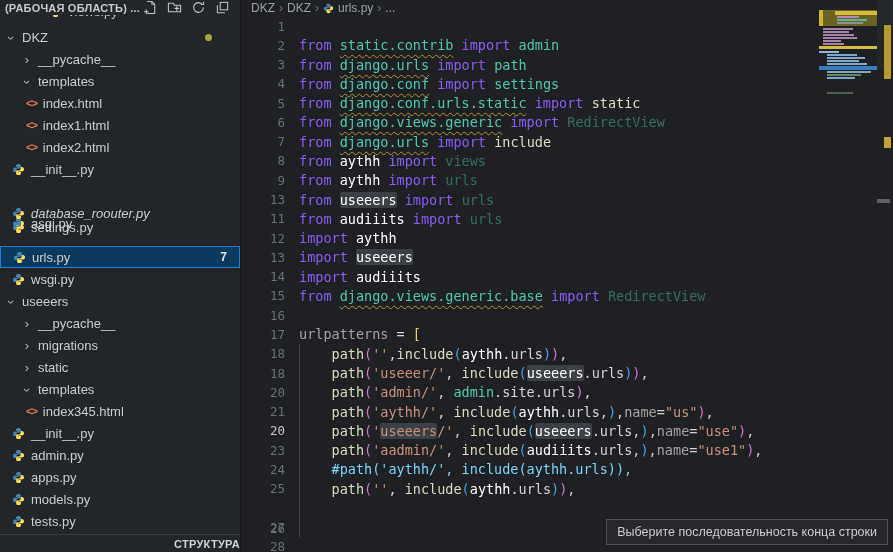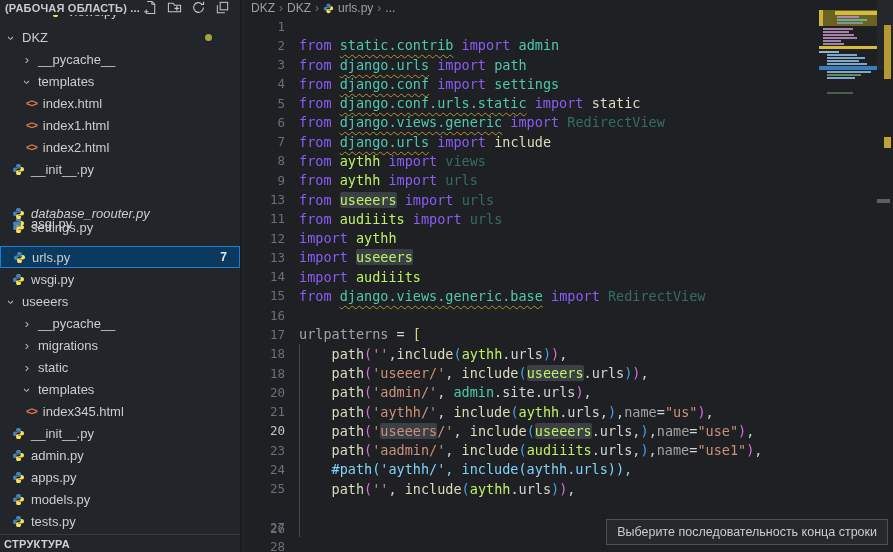--- a/index.html
+++ b/index.html
@@ -19,37 +19,37 @@
        font-size:13px;color:#cccccc;cursor:pointer;box-sizing:border-box;white-space:nowrap;}
   .row.sel{background:#0c3a5e;border:1px solid #1f7fd4;}
   .chev{color:#b6bac0;font-size:13px;width:10px;display:inline-block;text-align:center;
         transform-origin:50% 55%;}
   .chev.open{transform:rotate(90deg);}
   .htmlico{color:#e8774f;font-weight:bold;font-size:11px;letter-spacing:-1px;}
   .lbl{margin-left:6px;}
   .badge{position:absolute;right:12px;font-size:12px;font-weight:bold;color:#e6e6e6;}
   .dot{position:absolute;right:28px;width:7px;height:7px;border-radius:50%;background:#a6a23e;}
   .sb-bottom{position:absolute;left:0;bottom:0;width:240px;height:17px;background:#22262a;
-             border-top:1px solid #37393c;display:flex;align-items:center;}
+             border-top:1px solid #37393c;display:flex;align-items:center;justify-content:flex-end;}
   .sb-bottom span{font-size:11px;font-weight:bold;color:#d2d2d2;padding-left:4px;letter-spacing:.3px;}
 
   
   .editor{position:absolute;left:240px;top:0;width:653px;height:552px;background:#1e2023;
           border-left:1px solid #17181a;box-sizing:border-box;}
   .breadcrumb{position:absolute;left:10px;top:0;height:16px;display:flex;align-items:center;
               gap:4px;font-size:12px;color:#9da0a3;}
   .breadcrumb .sep{color:#6f7479;}
   .crumb{cursor:pointer;}
   .code{position:absolute;left:0;top:0;width:653px;height:552px;}
   .cl{position:absolute;left:0;height:20px;display:flex;align-items:center;cursor:text;
       font-family:"DejaVu Sans Mono",monospace;font-size:13.5px;}
   .ln{width:44px;text-align:right;color:#68707a;font-size:12.5px;flex:none;}
   .ln.on{color:#c6c6c6;}
   .lt{padding-left:14px;white-space:pre;}
-  .tk-k{color:#8b5cf6}.tk-m{color:#bef264}.tk-t{color:#4EC9B0}
+  .tk-k{color:#8b5cf6}.tk-m{color:#ffffff}.tk-t{color:#4EC9B0}
   .tk-mu{color:#4EC9B0;text-decoration-line:underline;text-decoration-style:wavy;
          text-decoration-color:#b5952f;text-decoration-thickness:1px;text-underline-offset:4px;}
   .tk-d{color:#4EC9B0;opacity:.45}
   .tk-f{color:#dcdcbe}.tk-v{color:#a3a3a3}.tk-s{color:#ce9178}.tk-w{color:#d4d4d4}
   .tk-c{color:#7dd3fc}.tk-g{color:#e9d16c}.tk-p{color:#d670d6}.tk-b{color:#43a1e8}
   .tk-hl{background:#3a4046;border-radius:2px;}
   .guide{position:absolute;left:58px;width:1px;background:#45484d;}
 
   .minimap{position:absolute;left:578px;top:8px;width:59px;height:210px;cursor:pointer;}
   .mbar{position:absolute;}

